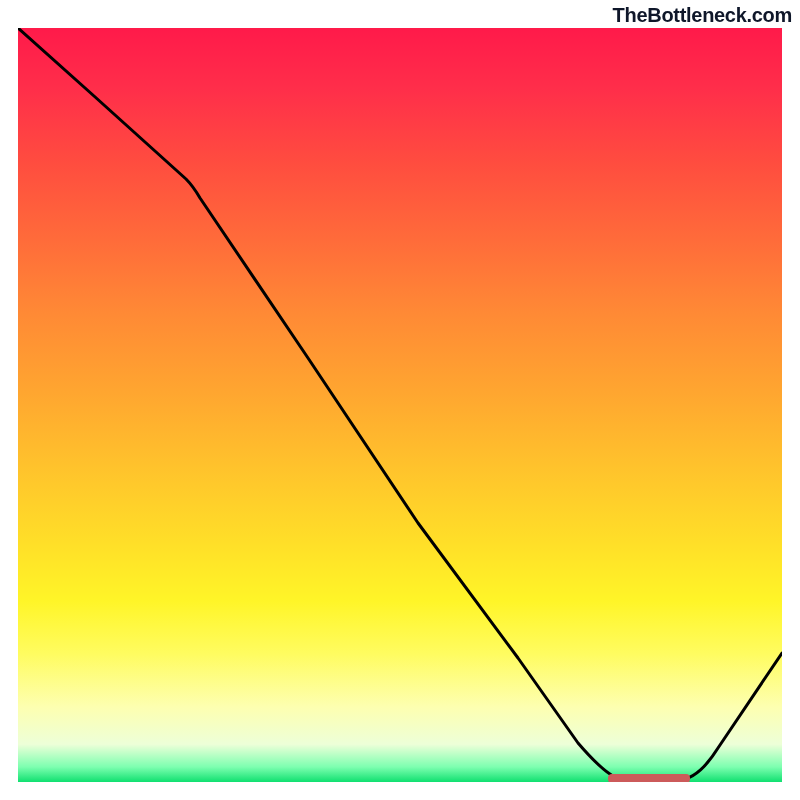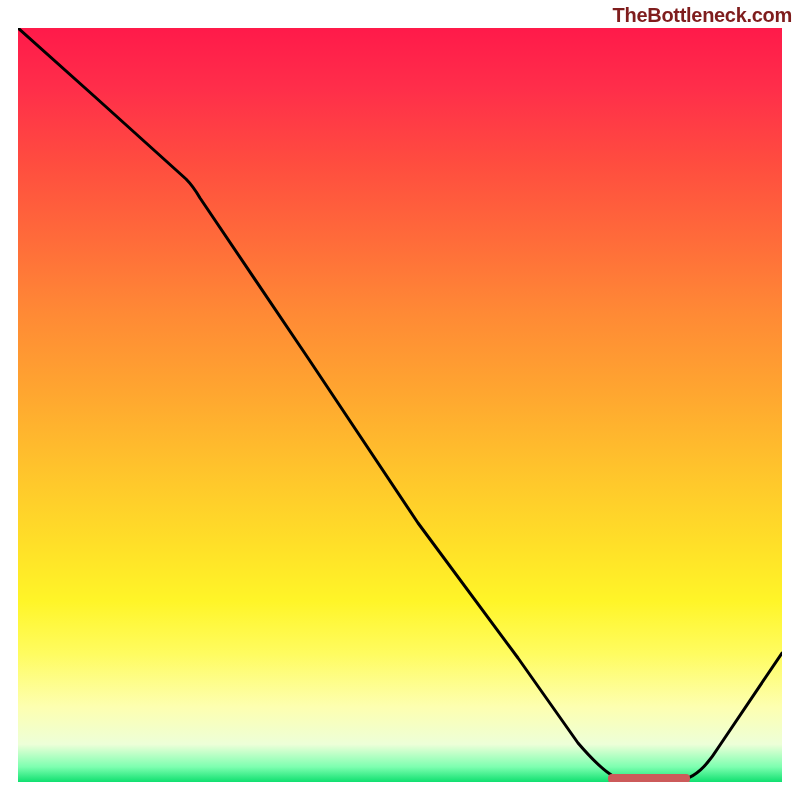--- a/index.html
+++ b/index.html
@@ -17,21 +17,21 @@
     left: 0;
     width: 800px;
     height: 800px;
   }
   .watermark {
     position: absolute;
     top: 4px;
     right: 8px;
     font-size: 20px;
     font-weight: bold;
-    color: #7f1d1d;
+    color: #0f172a;
     font-family: Arial, sans-serif;
     letter-spacing: -0.3px;
     z-index: 10;
   }
   .plot-area {
     position: absolute;
     left: 18px;
     top: 28px;
     width: 764px;
     height: 754px;

